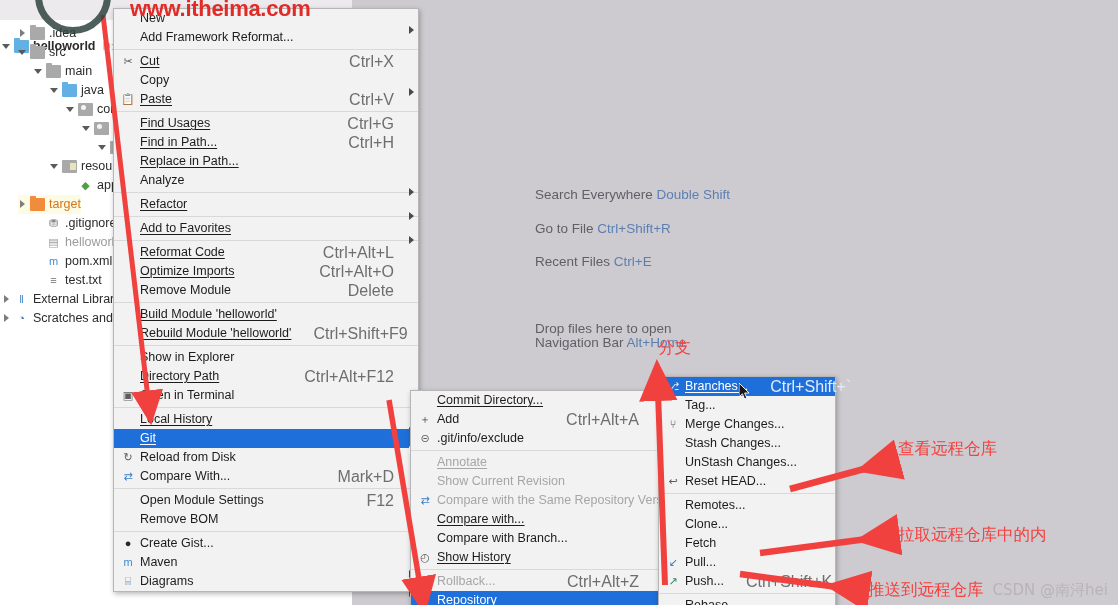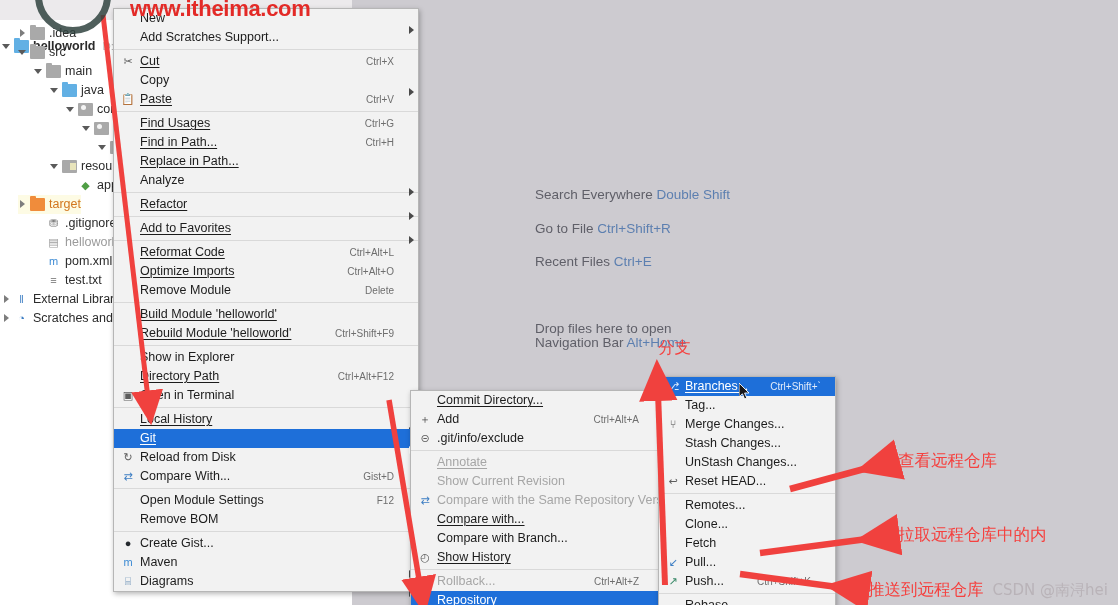--- a/index.html
+++ b/index.html
@@ -76,21 +76,21 @@
     position:relative;height:19px;line-height:19px;
     display:flex;align-items:center;white-space:nowrap;
     font-size:12.5px;color:#1c1c1c;padding:0 0 0 6px;
   }
   .mi.hl{background:#1e6fd9;color:#ffffff;}
   .mi.dis{color:#a6a6a6;}
   .mi .mi-ico{width:16px;flex:none;text-align:center;font-size:11px;line-height:19px;color:#5d5d5d;}
   .mi.hl .mi-ico{color:#dce9fb;}
   .mi .mi-txt{flex:1;padding-left:4px;}
   .mi.und .mi-txt{text-decoration:underline;text-underline-offset:2px;text-decoration-thickness:1px;}
-  .mi .mi-key{color:#6e6e6e;font-size:10px;padding:0 10px 0 22px;}
+  .mi .mi-key{color:#6e6e6e;font-size:16px;padding:0 10px 0 22px;}
   .mi.hl .mi-key{color:#e2ecfa;}
   .mi .mi-arr{width:14px;flex:none;position:relative;}
   .mi .mi-arr.on::before{
     content:"";position:absolute;right:4px;top:7px;
     border-left:5px solid #4a4a4a;border-top:4px solid transparent;border-bottom:4px solid transparent;
   }
   .mi.hl .mi-arr.on::before{border-left-color:#ffffff;}
   .msep{height:1px;background:#d9d9d9;margin:2px 0;}
   
   #menu-context{left:113px;top:8px;width:304px;}
@@ -226,21 +226,21 @@
 
   <div class="menu" id="menu-context">
       <div class="mi">
         <span class="mi-ico"></span>
         <span class="mi-txt">New</span>
         <span class="mi-key"></span>
         <span class="mi-arr on"></span>
       </div>
       <div class="mi">
         <span class="mi-ico"></span>
-        <span class="mi-txt">Add Scratches Support...</span>
+        <span class="mi-txt">Add Framework Reformat...</span>
         <span class="mi-key"></span>
         <span class="mi-arr"></span>
       </div>
       <div class="msep"></div>
       <div class="mi und">
         <span class="mi-ico">✂</span>
         <span class="mi-txt">Cut</span>
         <span class="mi-key">Ctrl+X</span>
         <span class="mi-arr"></span>
       </div>
@@ -361,21 +361,21 @@
       </div>
       <div class="mi">
         <span class="mi-ico">↻</span>
         <span class="mi-txt">Reload from Disk</span>
         <span class="mi-key"></span>
         <span class="mi-arr"></span>
       </div>
       <div class="mi">
         <span class="mi-ico" style="color: rgb(63, 127, 196);">⇄</span>
         <span class="mi-txt">Compare With...</span>
-        <span class="mi-key">Gist+D</span>
+        <span class="mi-key">Mark+D</span>
         <span class="mi-arr"></span>
       </div>
       <div class="msep"></div>
       <div class="mi">
         <span class="mi-ico"></span>
         <span class="mi-txt">Open Module Settings</span>
         <span class="mi-key">F12</span>
         <span class="mi-arr"></span>
       </div>
       <div class="mi">
@@ -568,21 +568,21 @@
 
     <path d="M890,462 L790,489" stroke="#f0413e" stroke-width="6.5" fill="none" marker-start="url(#ah)"></path>
 
     <path d="M890,536 L760,553" stroke="#f0413e" stroke-width="6.5" fill="none" marker-start="url(#ah)"></path>
 
     <path d="M860,590 L740,574" stroke="#f0413e" stroke-width="6.5" fill="none" marker-start="url(#ah)"></path>
   </svg>
 
   <div id="anno-container">
       <div class="anno-cn" style="left: 658px; top: 337px;">分支</div>
-      <div class="anno-cn" style="left: 898px; top: 450px; text-align: center;">查看远程仓库</div>
+      <div class="anno-cn" style="left: 898px; top: 438px; text-align: center;">查看远程仓库</div>
       <div class="anno-cn" style="left: 898px; top: 524px;">拉取远程仓库中的内</div>
       <div class="anno-cn" style="left: 868px; top: 579px;">推送到远程仓库</div>
     </div>
 
   <svg class="cursor" viewBox="0 0 12 18">
     <path d="M0,0 L0,14 L3.4,10.8 L5.6,16 L7.8,15 L5.6,10 L10,10 z" fill="#17171a" stroke="#ffffff" stroke-width="0.9"></path>
   </svg>
 
   <div class="logo-circle"></div>
   <div class="watermark-site">www.itheima.com</div>

